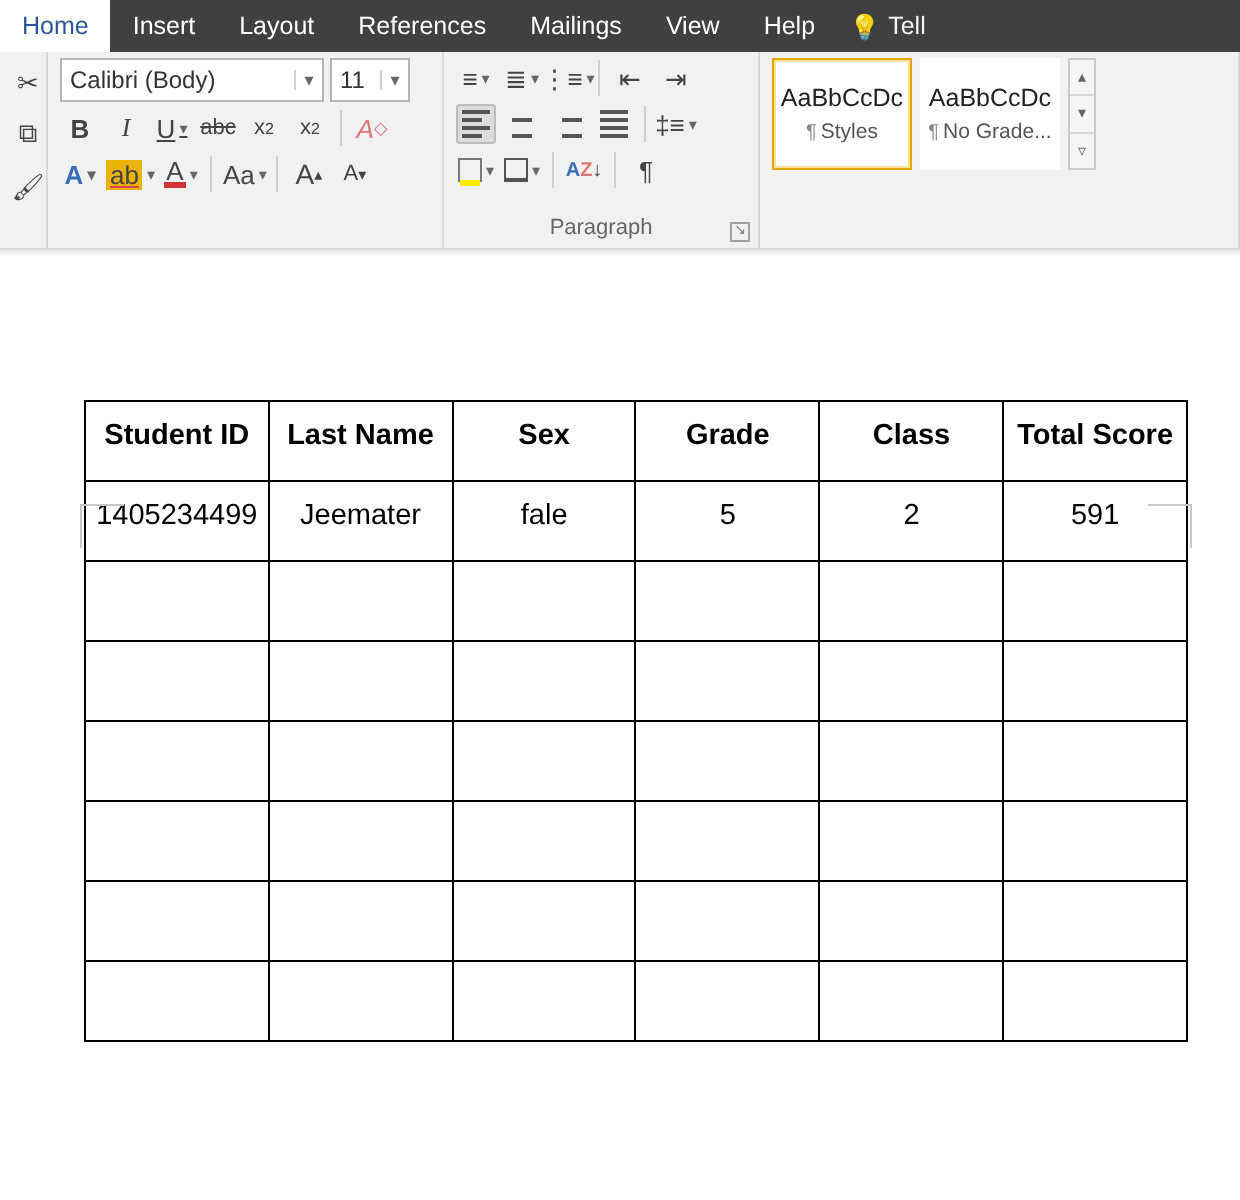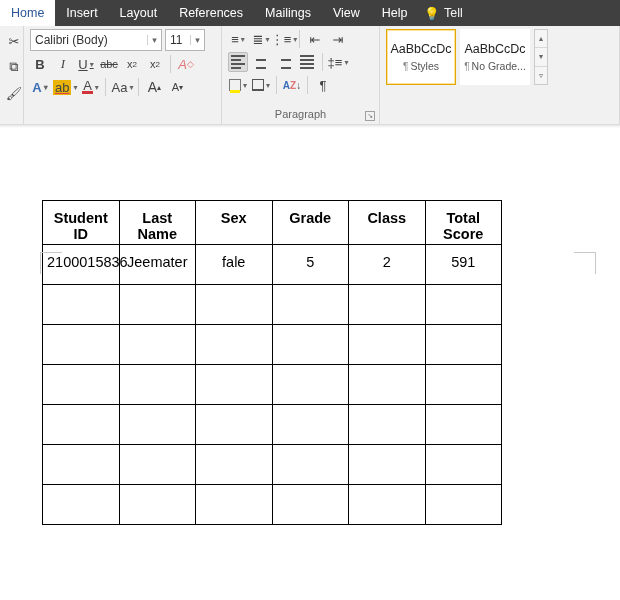--- a/index.html
+++ b/index.html
@@ -47,21 +47,21 @@
 
   
   .doc-area { background: #fff; position: relative; }
   .page { margin: 30px 10px 0 10px; background: #fff; position: relative; }
 
   
   .corner { position: absolute; width: 22px; height: 22px; border-color: #c8c8c8; }
   .corner.tl { border-left: 1px solid #c8c8c8; border-top: 1px solid #c8c8c8; left: 30px; top: 52px; }
   .corner.tr { border-right: 1px solid #c8c8c8; border-top: 1px solid #c8c8c8; right: 14px; top: 52px; }
 
-  table.doc-table { border-collapse: collapse; margin: 75px 15px 0 32px; width: 460px; table-layout: fixed; }
+  table.doc-table { border-collapse: collapse; margin: 75px 15px 0 32px; width: 552px; table-layout: fixed; }
   .doc-table th, .doc-table td { border: 1.2px solid #000; height: 40px; text-align: center; font-size: 14.5px; padding: 2px 4px; vertical-align: top; padding-top: 9px; }
   .doc-table th { font-weight: bold; }
   .doc-table td { font-weight: normal; }
 
   
   .underline-red { text-decoration: underline; text-decoration-color: #d44; }
   .hl { background: #eab308; padding: 0 2px; }
   .fontcolor-bar { border-bottom: 3px solid #d13438; line-height: 10px; display:inline-block; padding: 0 1px; }
   .fill-bar { display:inline-block; width:12px; height:12px; border:1px solid #777; position:relative; }
   .fill-bar::after { content:""; position:absolute; left:0; right:0; bottom:-3px; height:3px; background:#ffea00; }
@@ -268,21 +268,21 @@
           <th>Student ID</th>
           <th>Last Name</th>
           <th>Sex</th>
           <th>Grade</th>
           <th>Class</th>
           <th>Total Score</th>
         </tr>
       </thead>
       <tbody id="tb">
           <tr>
-            <td>2100015836</td>
+            <td>1405234499</td>
             <td>Jeemater</td>
             <td>fale</td>
             <td>5</td>
             <td>2</td>
             <td>591</td>
           </tr>
           <tr>
             <td></td>
             <td></td>
             <td></td>

